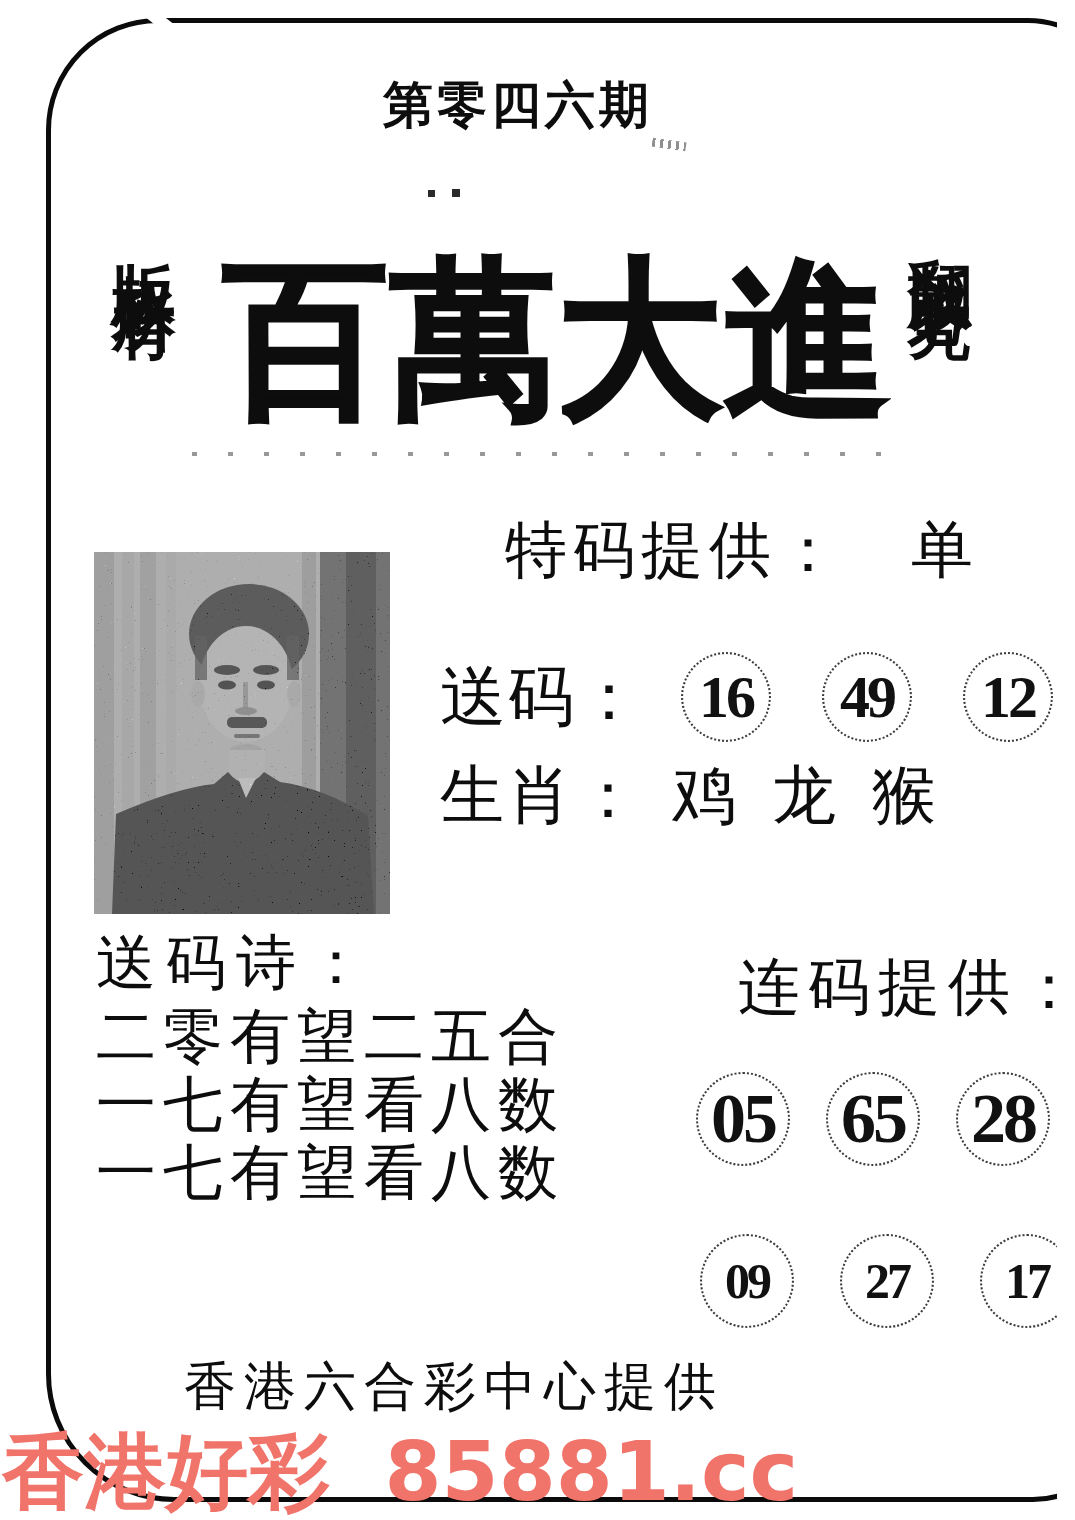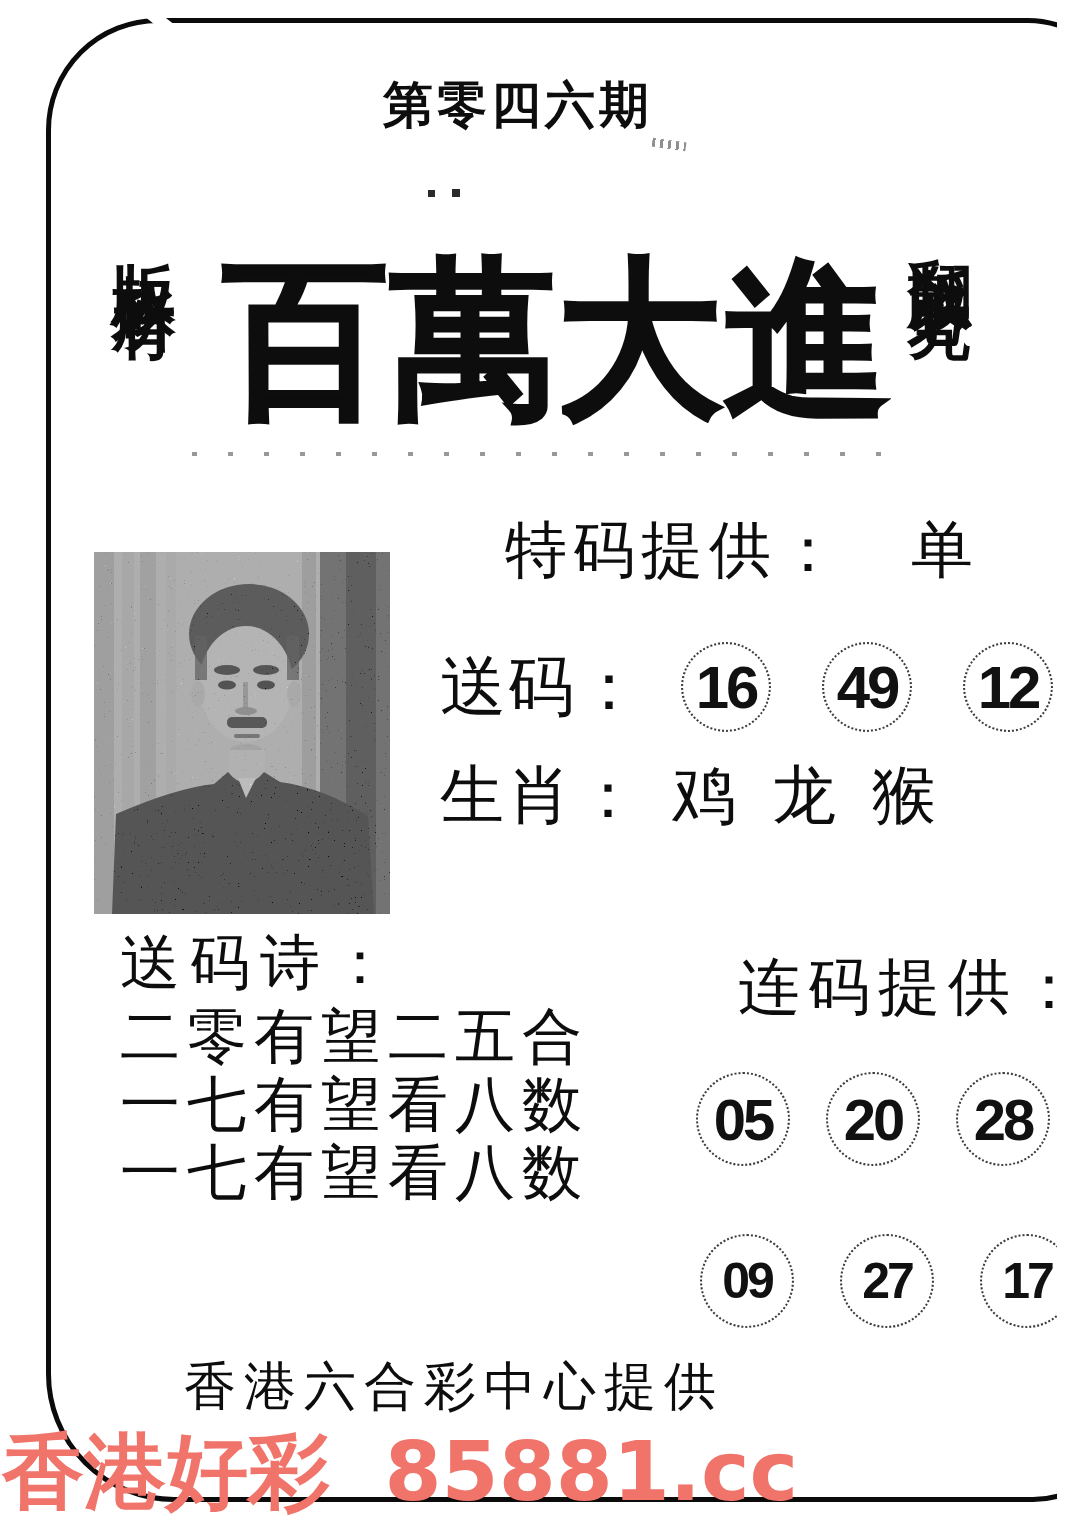--- a/index.html
+++ b/index.html
@@ -35,43 +35,43 @@
     position:absolute;left:192px;top:452px;width:704px;height:4px;z-index:2;opacity:.55;
     background:repeating-linear-gradient(90deg,#444 0 5px,transparent 5px 36px);
   }
   .speck{position:absolute;z-index:2;background:#2a2a2a;}
   .s1{left:428px;top:190px;width:7px;height:7px;}
   .s2{left:452px;top:189px;width:8px;height:8px;}
   .s3{left:652px;top:140px;width:34px;height:9px;opacity:.55;
       background:repeating-linear-gradient(90deg,#333 0 3px,transparent 3px 8px);transform:rotate(8deg);}
   .photo{position:absolute;left:94px;top:552px;width:296px;height:362px;z-index:2;}
   .photo svg{display:block;width:100%;height:100%;}
-  .row{position:absolute;display:flex;align-items:flex-start;z-index:2;white-space:nowrap;}
+  .row{position:absolute;display:flex;align-items:flex-end;z-index:2;white-space:nowrap;}
   .special-row{left:505px;top:508px;font-size:62px;letter-spacing:6px;}
   .special-value{margin-left:66px;}
   .send-row{left:440px;top:642px;height:100px;gap:23px;}
   .send-row .row-label{font-size:66px;letter-spacing:2px;margin-right:14px;}
   .zodiac-row{left:440px;top:752px;font-size:64px;}
   .zodiac-row .row-label{letter-spacing:4px;margin-right:28px;}
   .zodiac-val{margin-right:36px;}
   .circle{
     display:flex;align-items:center;justify-content:center;
     width:90px;height:90px;border-radius:50%;border:2px dotted #3c3c3c;
-    font-family:Liberation Sans, sans-serif;
+    font-family:Liberation Serif, serif;
     font-size:60px;font-weight:bold;letter-spacing:-3px;color:#111;
     box-sizing:border-box;background:transparent;
   }
   .send-row .circle{margin-right:28px;}
-  .poem{position:absolute;left:96px;top:928px;z-index:2;font-size:60px;line-height:68px;margin-left:24px;}
+  .poem{position:absolute;left:96px;top:928px;z-index:2;font-size:60px;line-height:68px;}
   .poem-title{letter-spacing:10px;margin-bottom:6px;}
   .poem-line{letter-spacing:7px;white-space:nowrap;}
   .lianma-label{position:absolute;left:738px;top:945px;font-size:62px;letter-spacing:8px;z-index:2;white-space:nowrap;}
   .circles-row{position:absolute;display:flex;z-index:2;}
   .r1{left:696px;top:1072px;}
-  .r1 .circle{margin-right:36px;width:94px;height:94px;font-size:58px;}
+  .r1 .circle{margin-right:36px;width:94px;height:94px;font-size:70px;}
   .r2{left:700px;top:1234px;}
   .r2 .circle{margin-right:46px;width:94px;height:94px;font-size:50px;}
   .provider{position:absolute;left:184px;top:1352px;font-size:52px;letter-spacing:8px;z-index:2;white-space:nowrap;}
   .watermark{
     position:absolute;left:2px;top:1418px;z-index:5;
     font-family:"DejaVu Sans","Liberation Sans",sans-serif;
     font-size:82px;font-weight:800;letter-spacing:0;word-spacing:26px;white-space:nowrap;
   }
 </style>
 </head>
@@ -161,21 +161,21 @@
     <div class="poem-title">送码诗：</div>
     <div class="poem-line">二零有望二五合</div>
     <div class="poem-line">一七有望看八数</div>
     <div class="poem-line">一七有望看八数</div>
   </div>
 
   <div class="lianma-label">连码提供：</div>
 
   <div class="circles-row r1">
     <span class="circle">05</span>
-    <span class="circle">20</span>
+    <span class="circle">65</span>
     <span class="circle">28</span>
   </div>
 
   <div class="circles-row r2">
     <span class="circle">09</span>
     <span class="circle">27</span>
     <span class="circle">17</span>
   </div>
 
   <div class="provider">香港六合彩中心提供</div>

